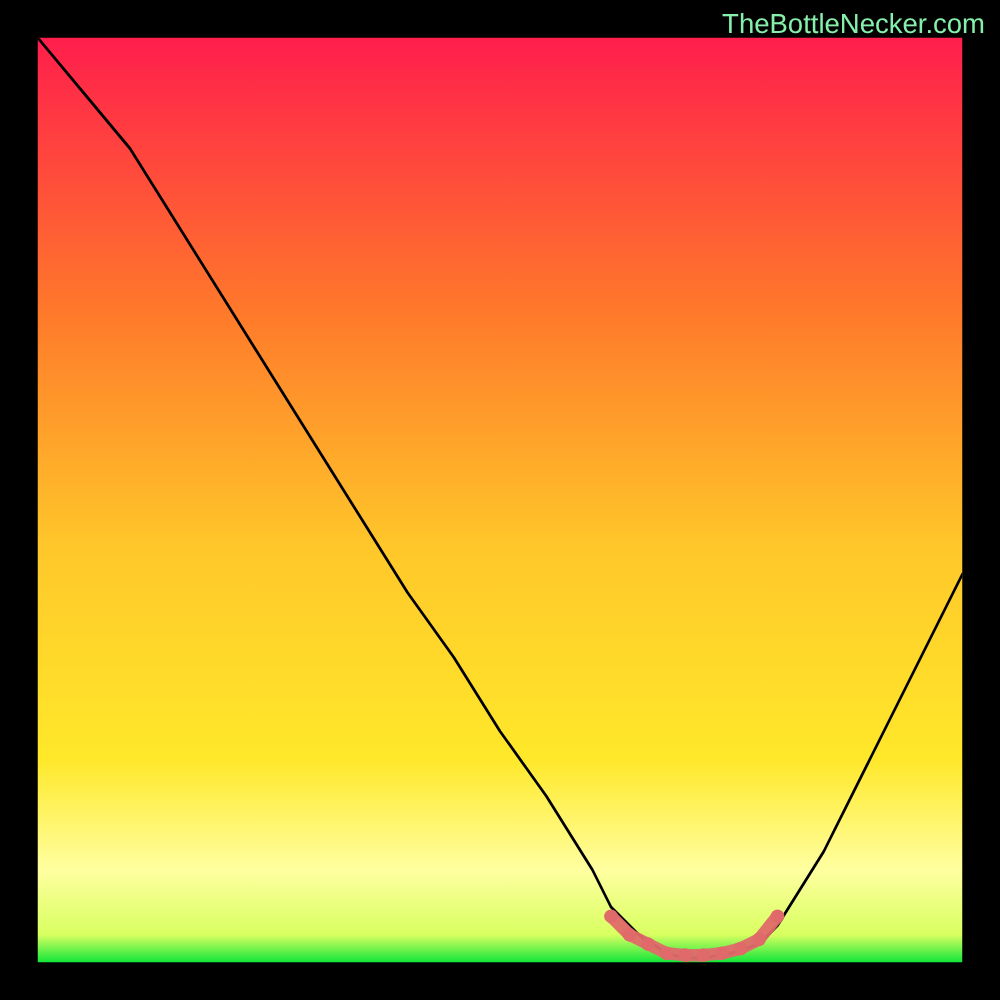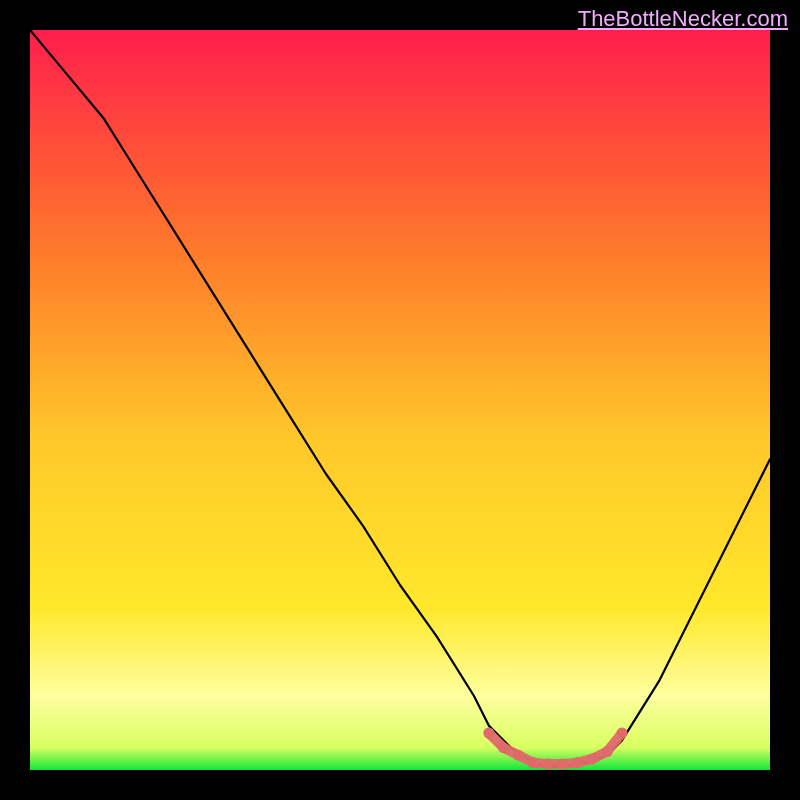--- a/index.html
+++ b/index.html
@@ -14,25 +14,24 @@
   .canvas {
     position: relative;
     width: 800px;
     height: 800px;
     background: #000;
   }
   .watermark {
     position: absolute;
     top: 6px;
     right: 12px;
-    color: #f0abfc;
+    color: #86efac;
     font-size: 22px;
     font-weight: 500;
     z-index: 10;
-    text-decoration: underline;
   }
   .plot-area {
     position: absolute;
     left: 30px;
     top: 30px;
     width: 740px;
     height: 740px;
   }
   .plot-area svg {
     display: block;

